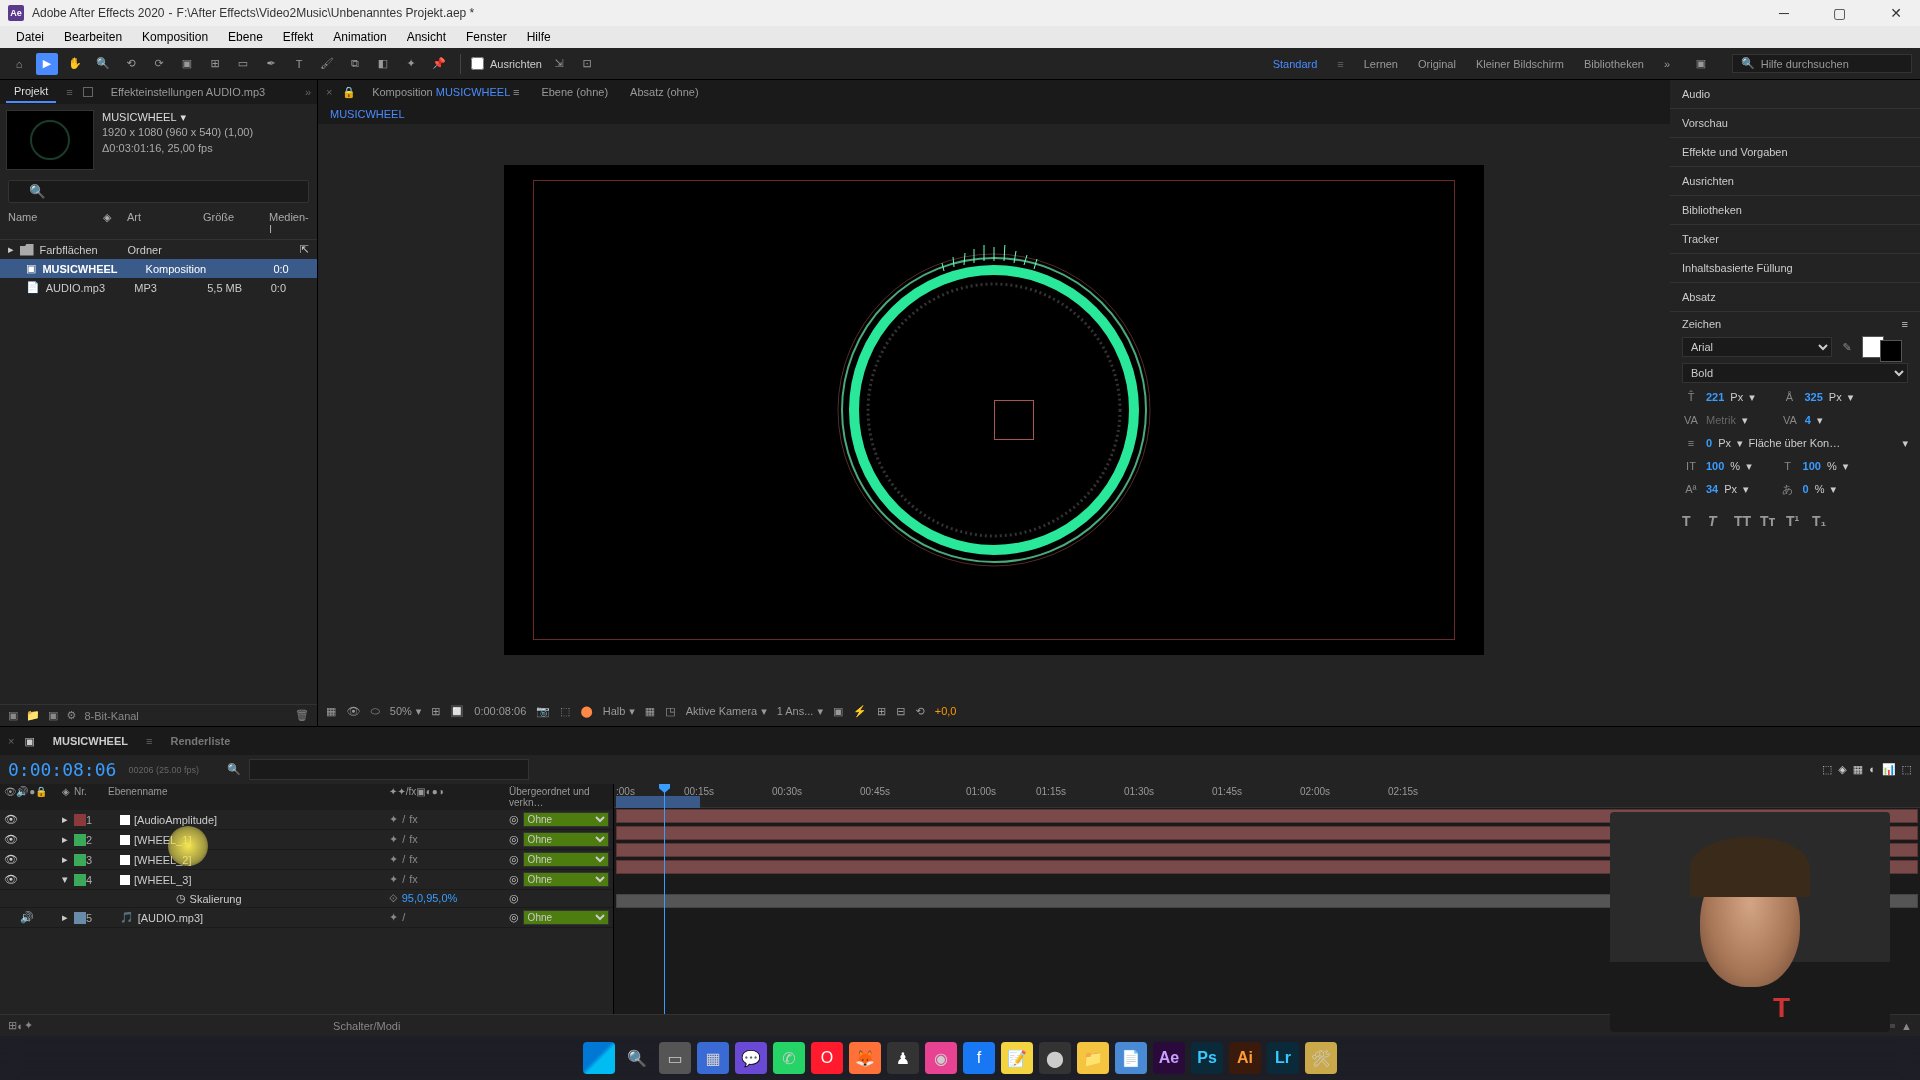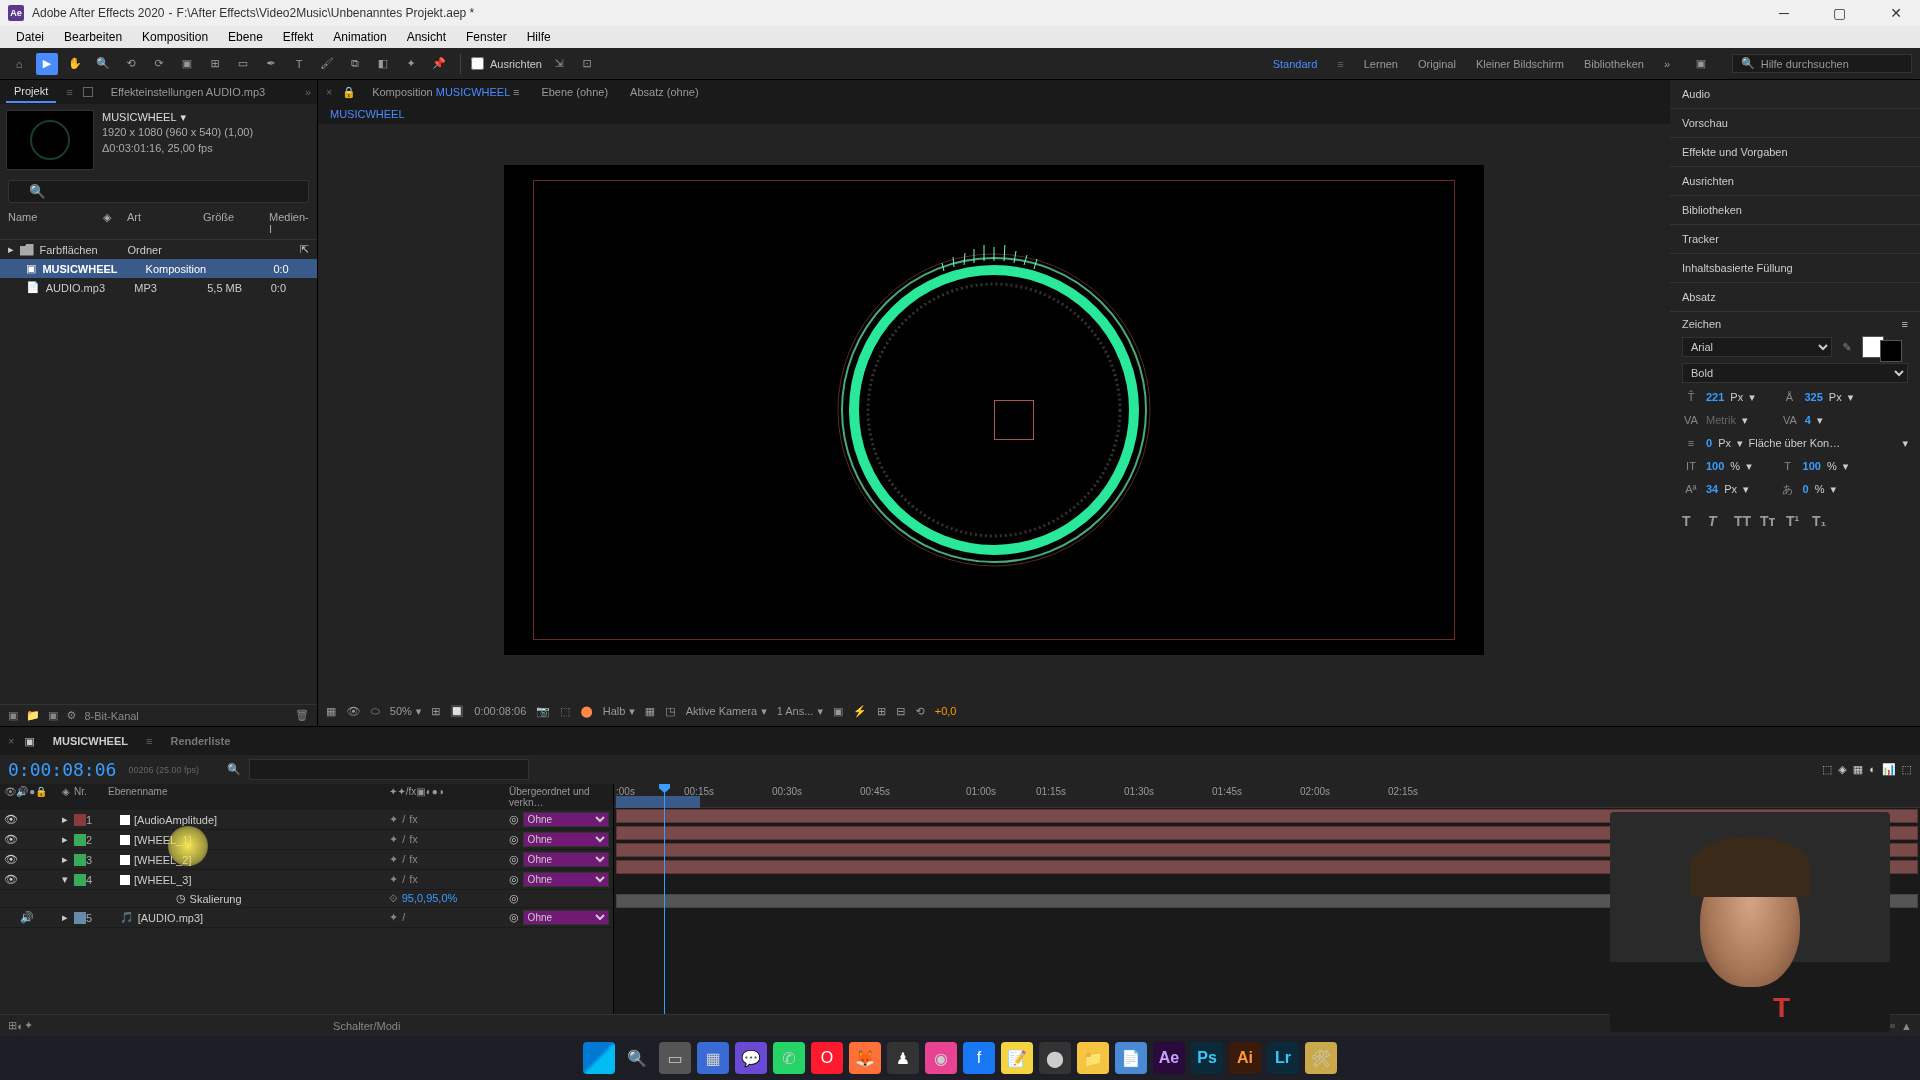--- a/index.html
+++ b/index.html
@@ -107,21 +107,21 @@
 .tl-cols .sw-area { width: 120px; text-align: left; }
 .tl-cols .par { width: 100px; }
 .layer-row { display: flex; align-items: center; padding: 2px 4px; border-bottom: 1px solid #1a1a1a; }
 .layer-row .vc { width: 58px; display: flex; gap: 2px; }
 .layer-row .vc span { width: 14px; text-align: center; }
 .layer-row .nr { width: 30px; text-align: right; padding-right: 6px; color: #aaa; display: flex; align-items: center; gap: 2px; }
 .layer-row .clr { width: 12px; height: 12px; }
 .layer-row .nm { flex: 1; padding-left: 4px; display: flex; align-items: center; gap: 4px; }
 .layer-row .sw-area { width: 120px; display: flex; gap: 4px; color: #888; justify-content: flex-start; }
 .layer-row .par-s { width: 100px; display: flex; align-items: center; gap: 4px; }
-.layer-row .par-s select { background: #701a75; border: 1px solid #333; color: #ccc; flex: 1; font-size: 10px; }
+.layer-row .par-s select { background: #4d7c0f; border: 1px solid #333; color: #ccc; flex: 1; font-size: 10px; }
 .layer-row.prop .nm { padding-left: 60px; color: #ccc; }
 .layer-row.prop .pval { color: #3a9cff; }
 .highlight-cursor { position: absolute; width: 40px; height: 40px; border-radius: 50%; background: radial-gradient(circle, #f5e654 0%, rgba(245,230,84,0.6) 60%, transparent 100%); pointer-events: none; }
 .tl-right { flex: 1; position: relative; background: #1a1a1a; overflow: hidden; }
 .tl-ruler { height: 24px; background: #232323; display: flex; position: relative; border-bottom: 1px solid #333; }
 .tl-ruler .tick { position: absolute; color: #999; font-size: 10px; top: 2px; }
 .tl-ruler .workarea { position: absolute; top: 12px; height: 12px; background: #3a5a8a; }
 .tl-tracks { position: relative; }
 .tl-tracks .track { height: 17px; position: relative; border-bottom: 1px solid #1a1a1a; }
 .tl-tracks .bar { position: absolute; top: 1px; bottom: 1px; }

